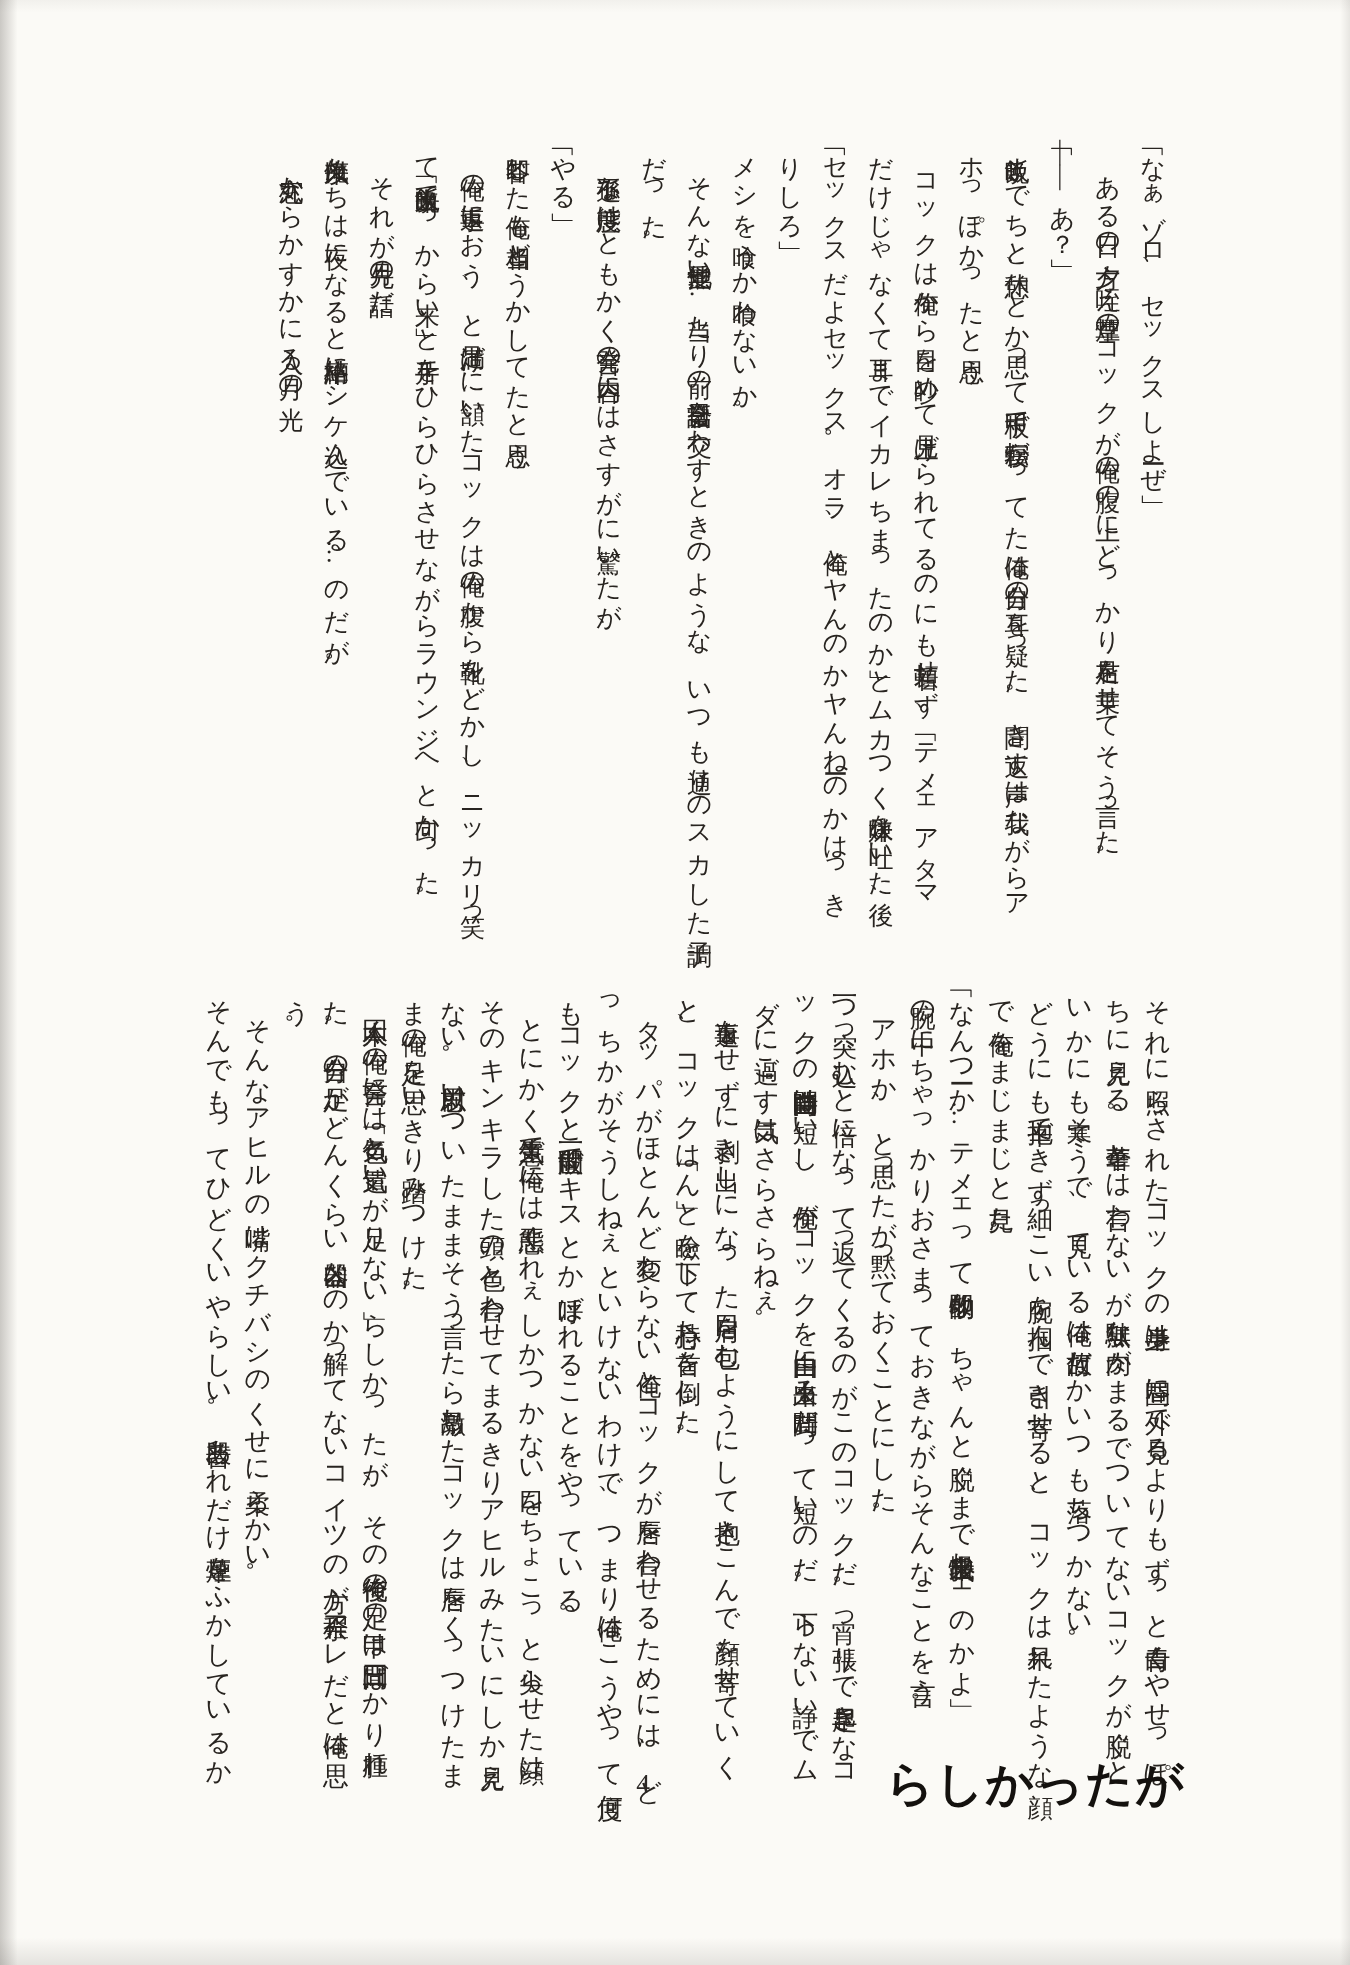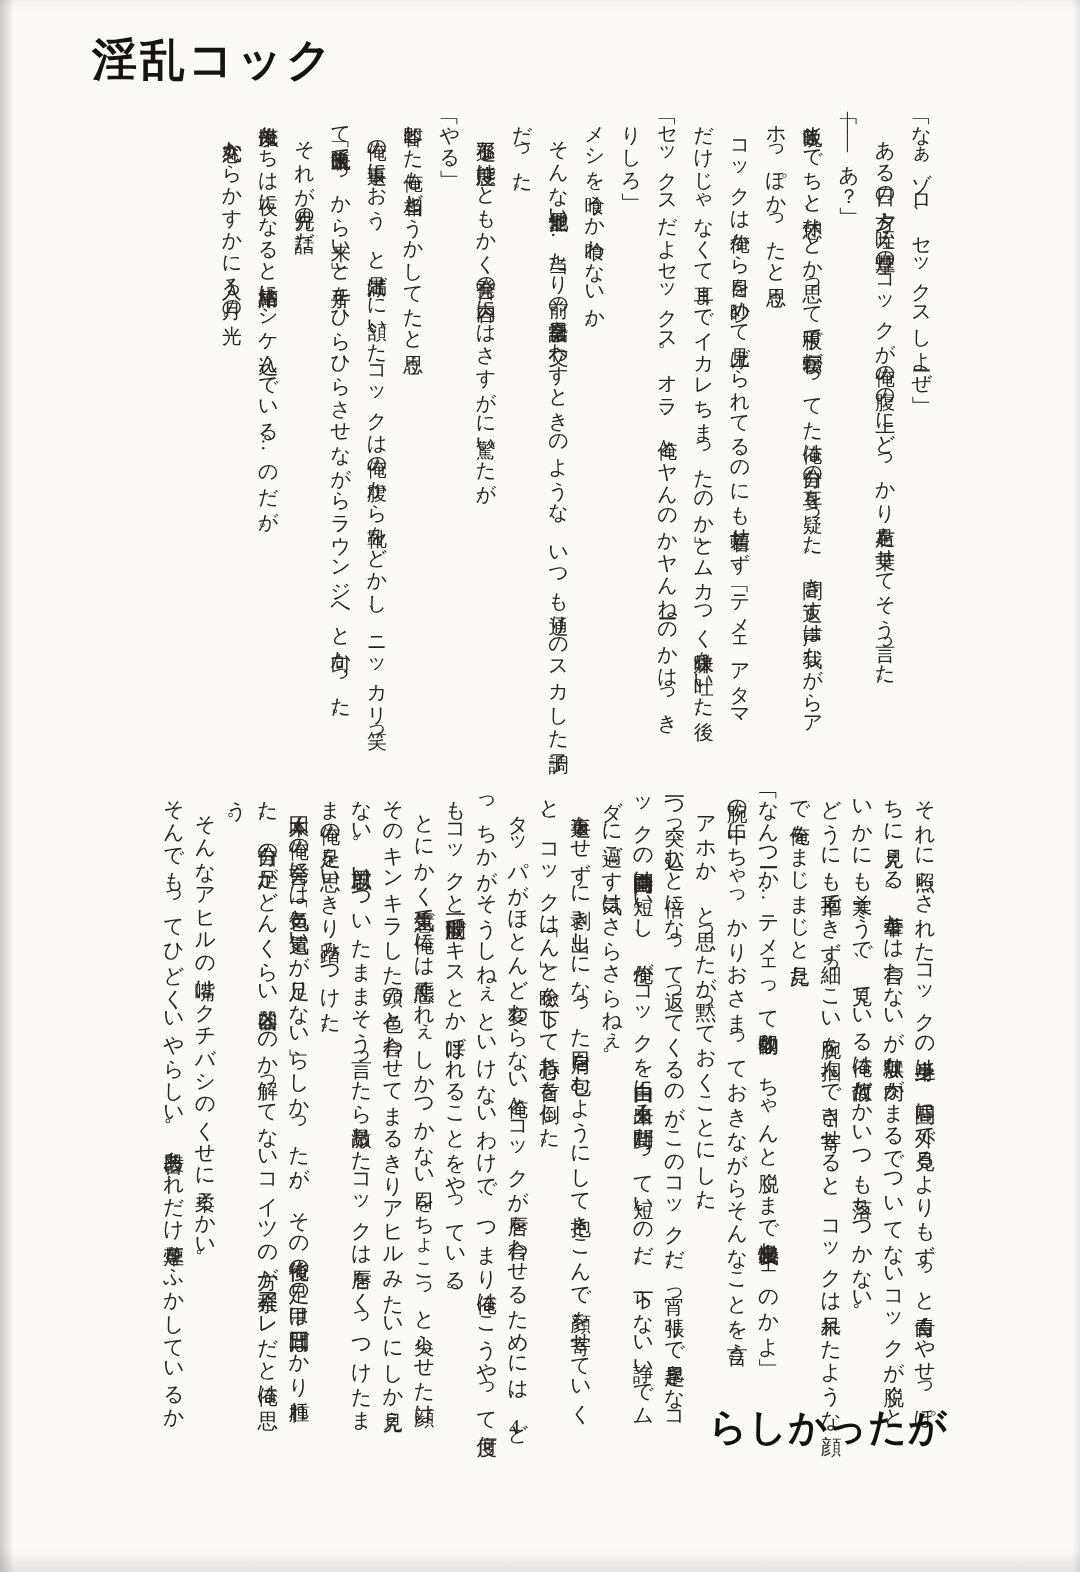--- a/index.html
+++ b/index.html
@@ -58,21 +58,20 @@
     left:509px;top:1414px;
     font-family:"Liberation Serif","DejaVu Serif",serif;
     font-size:22px;
     color:#2b2724;
   }
 </style>
 </head>
 <body>
 
 <div class="page" style="color: rgb(40, 36, 32);">
-  <h1 class="title">淫乱コック</h1>
 
   <section class="vtext b1">
       <p class="para">「なぁゾロ、セックスしよーぜ」</p>
       <p class="para indent">ある日の夕方、咥え煙草のコックが俺の腹の上にどっかり右足を乗せてそう言った。</p>
       <p class="para">「――あ？」</p>
       <p class="para">晩飯までちと休憩、とか思って甲板で寝転がってた俺は自分の耳を疑った。聞き返す声は我ながらアホっぽかったと思う。</p>
       <p class="para indent">コックは俺から目を眇めて見上げられてるのにも頓着せず、「テメェアタマだけじゃなくて耳までイカレちまったのか」とムカつく嫌味を吐いた後、</p>
       <p class="para">「セックスだよセックス。オラ、俺とヤんのかヤんねーのかはっきりしろ」</p>
       <p class="para">メシを喰うか喰わないか。</p>
       <p class="para indent">そんな他愛無い…当たり前の日常会話を交わすときのような、いつも通りのスカした調子だった。</p>

